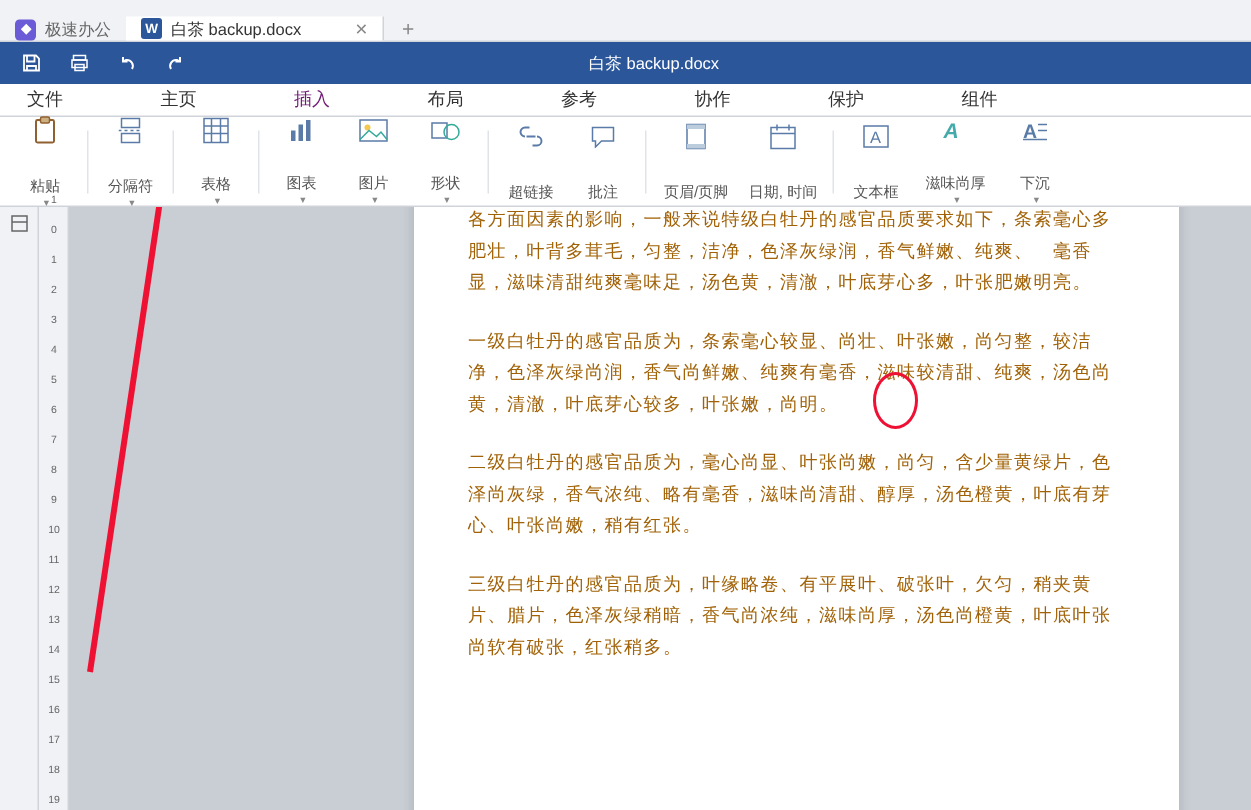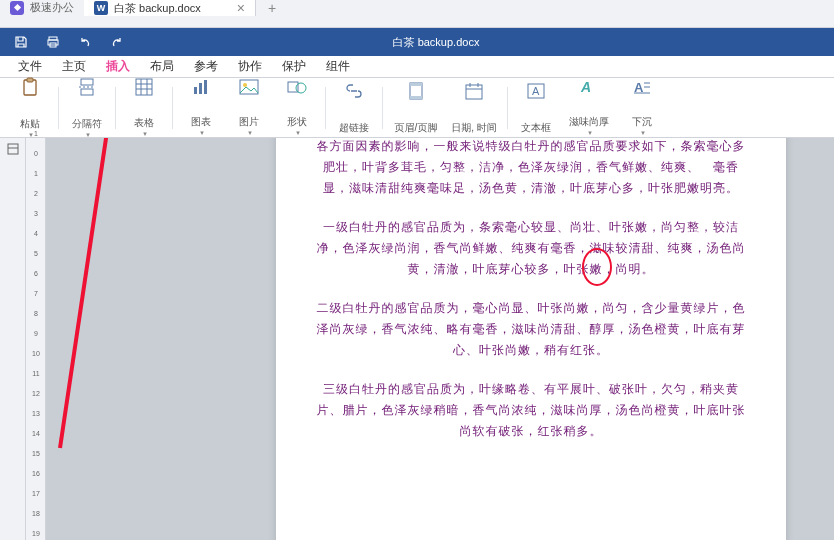--- a/index.html
+++ b/index.html
@@ -1,51 +1,51 @@
 <!DOCTYPE html>
 <html><head>
 <meta charset="utf-8">
 <style>
   * { margin: 0; padding: 0; box-sizing: border-box; font-family: "Microsoft YaHei", sans-serif; }
   body { background: #e8ecf0; width: 834px; height: 540px; overflow: hidden; }
 
-  .topbar { height: 28px; background: #f0f2f5; display: flex; align-items: flex-start; border-bottom: 1px solid #d0d4da; }
+  .topbar { height: 28px; background: #f0f2f5; display: flex; align-items: flex-end; border-bottom: 1px solid #d0d4da; }
   .brand { display: flex; align-items: center; gap: 6px; padding: 0 10px; font-size: 11px; color: #666; }
   .brand-icon { width: 14px; height: 14px; background: #6b5bd6; border-radius: 3px; display: flex; align-items: center; justify-content: center; }
   .tab { display: flex; align-items: center; gap: 6px; padding: 0 10px; background: #fff; border-right: 1px solid #d0d4da; font-size: 11px; color: #333; }
   .tab-icon { width: 14px; height: 14px; background: #2b579a; border-radius: 2px; display: inline-flex; align-items: center; justify-content: center; color: #fff; font-size: 9px; font-weight: bold; }
   .tab-close { margin-left: 30px; color: #888; font-size: 14px; }
   .tab-add { display: flex; align-items: center; padding: 0 12px; color: #888; font-size: 14px; }
 
   .titlebar { height: 28px; background: #2b579a; display: flex; align-items: center; }
   .qat { display: flex; gap: 2px; padding: 0 6px; }
   .qat-btn { width: 30px; height: 24px; display: flex; align-items: center; justify-content: center; color: #fff; font-size: 13px; }
   .doc-title { flex: 1; text-align: center; color: #fff; font-size: 11px; padding-right: 100px; }
 
-  .menubar { height: 22px; background: #fff; display: flex; align-items: center; padding: 0 8px; border-bottom: 1px solid #d0d4da; }
+  .menubar { height: 22px; background: #fff; display: flex; align-items: center; padding: 0 8px; border-bottom: 1px solid #d0d4da; gap: 45px; }
   .menu-item { padding: 2px 10px; font-size: 12px; color: #333; }
-  .menu-item.active { color: #ec4899; font-weight: bold; }
+  .menu-item.active { color: #701a75; font-weight: normal; }
 
   .ribbon { height: 60px; background: #fff; display: flex; align-items: center; padding: 0 6px; border-bottom: 1px solid #d0d4da; }
   .ribbon-btn { display: flex; flex-direction: column; align-items: center; justify-content: center; width: 48px; height: 54px; font-size: 10px; color: #555; position: relative; }
   .ribbon-btn .ric { height: 24px; display: flex; align-items: center; justify-content: center; font-size: 16px; color: #5a7ba8; }
   .ribbon-btn .lbl { margin-top: 20px; }
   .ribbon-btn.wide { width: 58px; }
   .sep { width: 1px; height: 42px; background: #e0e4ea; margin: 0 4px; }
   .dropdown-tri { font-size: 7px; color: #888; margin-left: 2px; }
   .active-underline { position: absolute; bottom: -1px; left: 10%; width: 80%; height: 3px; background: #2b579a; }
 
   .workarea { position: relative; display: flex; height: 402px; }
   .sidepane { width: 26px; background: #f0f2f5; border-right: 1px solid #d0d4da; display: flex; flex-direction: column; align-items: center; padding-top: 2px; }
   .sidepane-btn { width: 18px; height: 18px; font-size: 11px; color: #666; display:flex;align-items:center;justify-content:center; }
   .ruler-v { width: 20px; background: #f0f2f5; border-right: 1px solid #d0d4da; position: relative; font-size: 7px; color: #666; }
   .ruler-v .tick { position: absolute; left: 2px; width: 16px; text-align: center; }
   .doc-scroll { flex: 1; background: #c9ced5; overflow: hidden; position: relative; }
   .page { position: absolute; left: 230px; top: -10px; width: 510px; background: #fff; box-shadow: 0 2px 8px rgba(0,0,0,.15); padding: 8px 36px 300px 36px; }
-  .para { font-size: 12px; line-height: 1.75; color: #701a75; margin-bottom: 18px; letter-spacing: 1px; text-align: center; }
+  .para { font-size: 12px; line-height: 1.75; color: #a16207; margin-bottom: 18px; letter-spacing: 1px; }
 
   
   .anno { position: absolute; pointer-events: none; }
   .circle { border: 2px solid #e13; border-radius: 50%; }
 
   .arrow-svg { position: absolute; top: 0; left: 0; pointer-events: none; }
 </style>
 </head>
 <body>
 
@@ -176,20 +176,28 @@
       <span class="dropdown-tri">▾</span>
   </div>
   <div class="sep"></div>
   <div class="ribbon-btn">
     <span class="ric">
         <svg width="18" height="14">
           <path d="M5 7a3 3 0 0 1 0-6h3M13 7a3 3 0 0 1 0 6h-3M6 7h6" fill="none" stroke="#5a7ba8" stroke-width="1.3" transform="translate(0 0)"></path>
         </svg>
       </span>
     <span class="lbl">超链接</span>
+  </div>
+  <div class="ribbon-btn">
+    <span class="ric">
+        <svg width="18" height="16">
+          <path d="M2 2h14v9H8l-4 4v-4H2z" fill="none" stroke="#5a7ba8"></path>
+        </svg>
+      </span>
+    <span class="lbl">批注</span>
   </div>
   <div class="sep"></div>
   <div class="ribbon-btn wide">
     <span class="ric">
         <svg width="16" height="20">
           <rect x="2" y="2" width="12" height="16" fill="none" stroke="#5a7ba8"></rect>
           <rect x="2" y="2" width="12" height="3" fill="#bcd"></rect>
           <rect x="2" y="15" width="12" height="3" fill="#bcd"></rect>
         </svg>
       </span>

